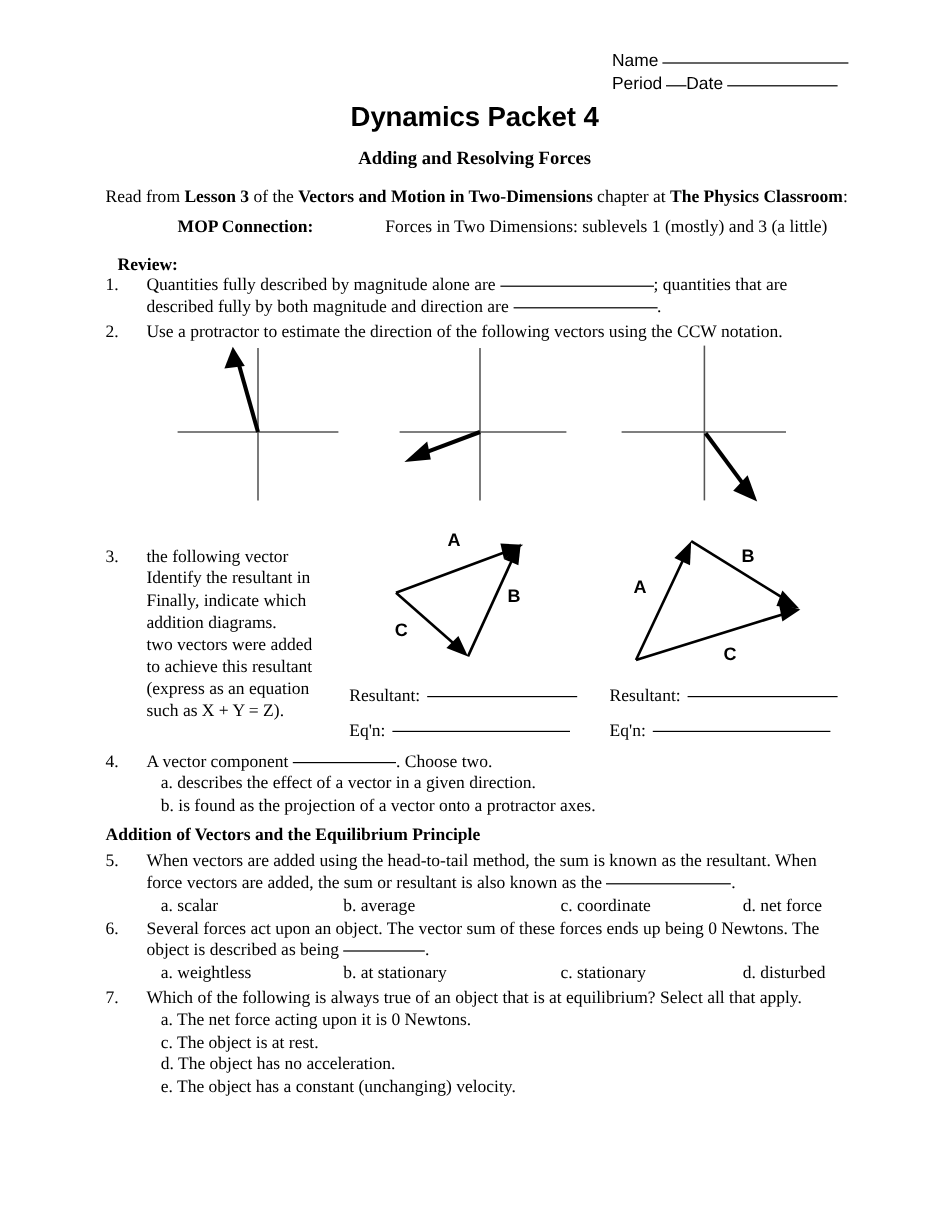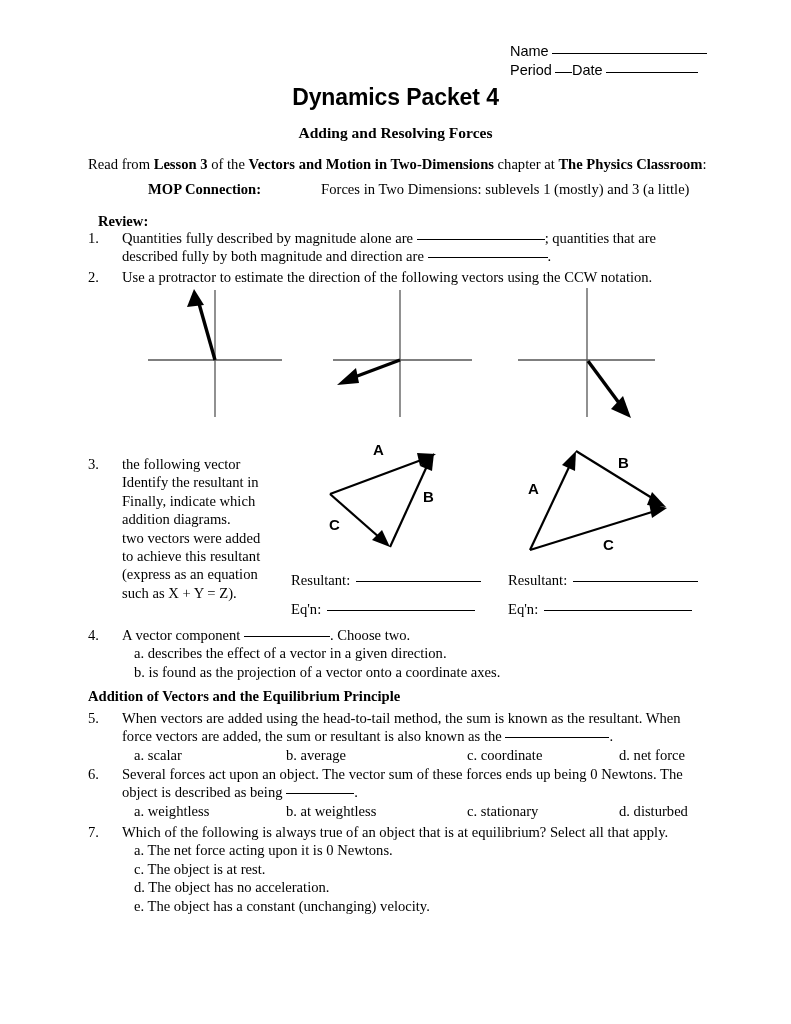--- a/index.html
+++ b/index.html
@@ -313,21 +313,21 @@
   </div>
   <div class="ans e2">
     <span class="ans-label">Eq'n:</span><span class="ans-rule ans-rule-thick w-eqn"></span>
   </div>
 
   <div class="q q4">
     <div class="q-num">4.</div>
     <div class="q-body">
       <div><span>A vector component </span><span class="blank blank-c"></span><span>.  Choose two.</span></div>
       <div class="sub-indent">a.  describes the effect of a vector in a given direction.</div>
-      <div class="sub-indent">b.  is found as the projection of a vector onto a coordinate axes.</div>
+      <div class="sub-indent">b.  is found as the projection of a vector onto a protractor axes.</div>
     </div>
   </div>
 
   <div class="section-head">Addition of Vectors and the Equilibrium Principle</div>
 
   <div class="q q5">
     <div class="q-num">5.</div>
     <div class="q-body">
       <div>When vectors are added using the head-to-tail method, the sum is known as the resultant.  When</div>
       <div><span>force vectors are added, the sum or resultant is also known as the </span><span class="blank blank-d"></span><span>.</span></div>
@@ -340,21 +340,21 @@
     </div>
   </div>
 
   <div class="q q6">
     <div class="q-num">6.</div>
     <div class="q-body">
       <div>Several forces act upon an object.  The vector sum of these forces ends up being 0 Newtons.  The</div>
       <div><span>object is described as being </span><span class="blank blank-e"></span><span>.</span></div>
       <div class="choices">
         <div class="choice c1 sub-indent">a.  weightless</div>
-        <div class="choice c2">b.  at weightless</div>
+        <div class="choice c2">b.  at stationary</div>
         <div class="choice c3">c.  stationary</div>
         <div class="choice">d.  disturbed</div>
       </div>
     </div>
   </div>
 
   <div class="q q7">
     <div class="q-num">7.</div>
     <div class="q-body choice-stack">
       <div>Which of the following is always true of an object that is at equilibrium? Select all that apply.</div>

